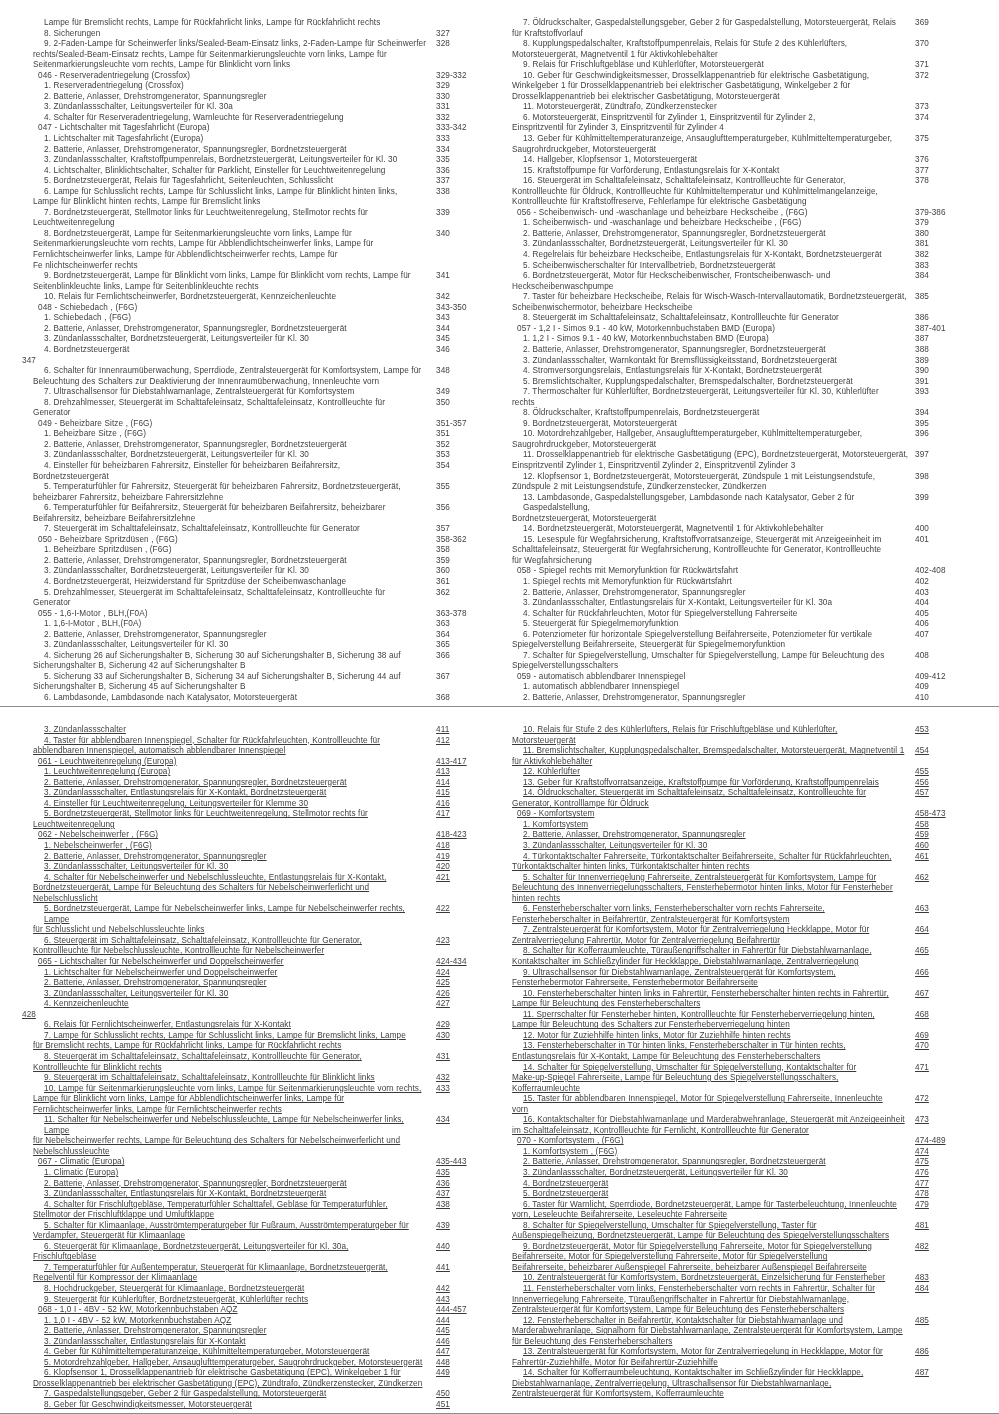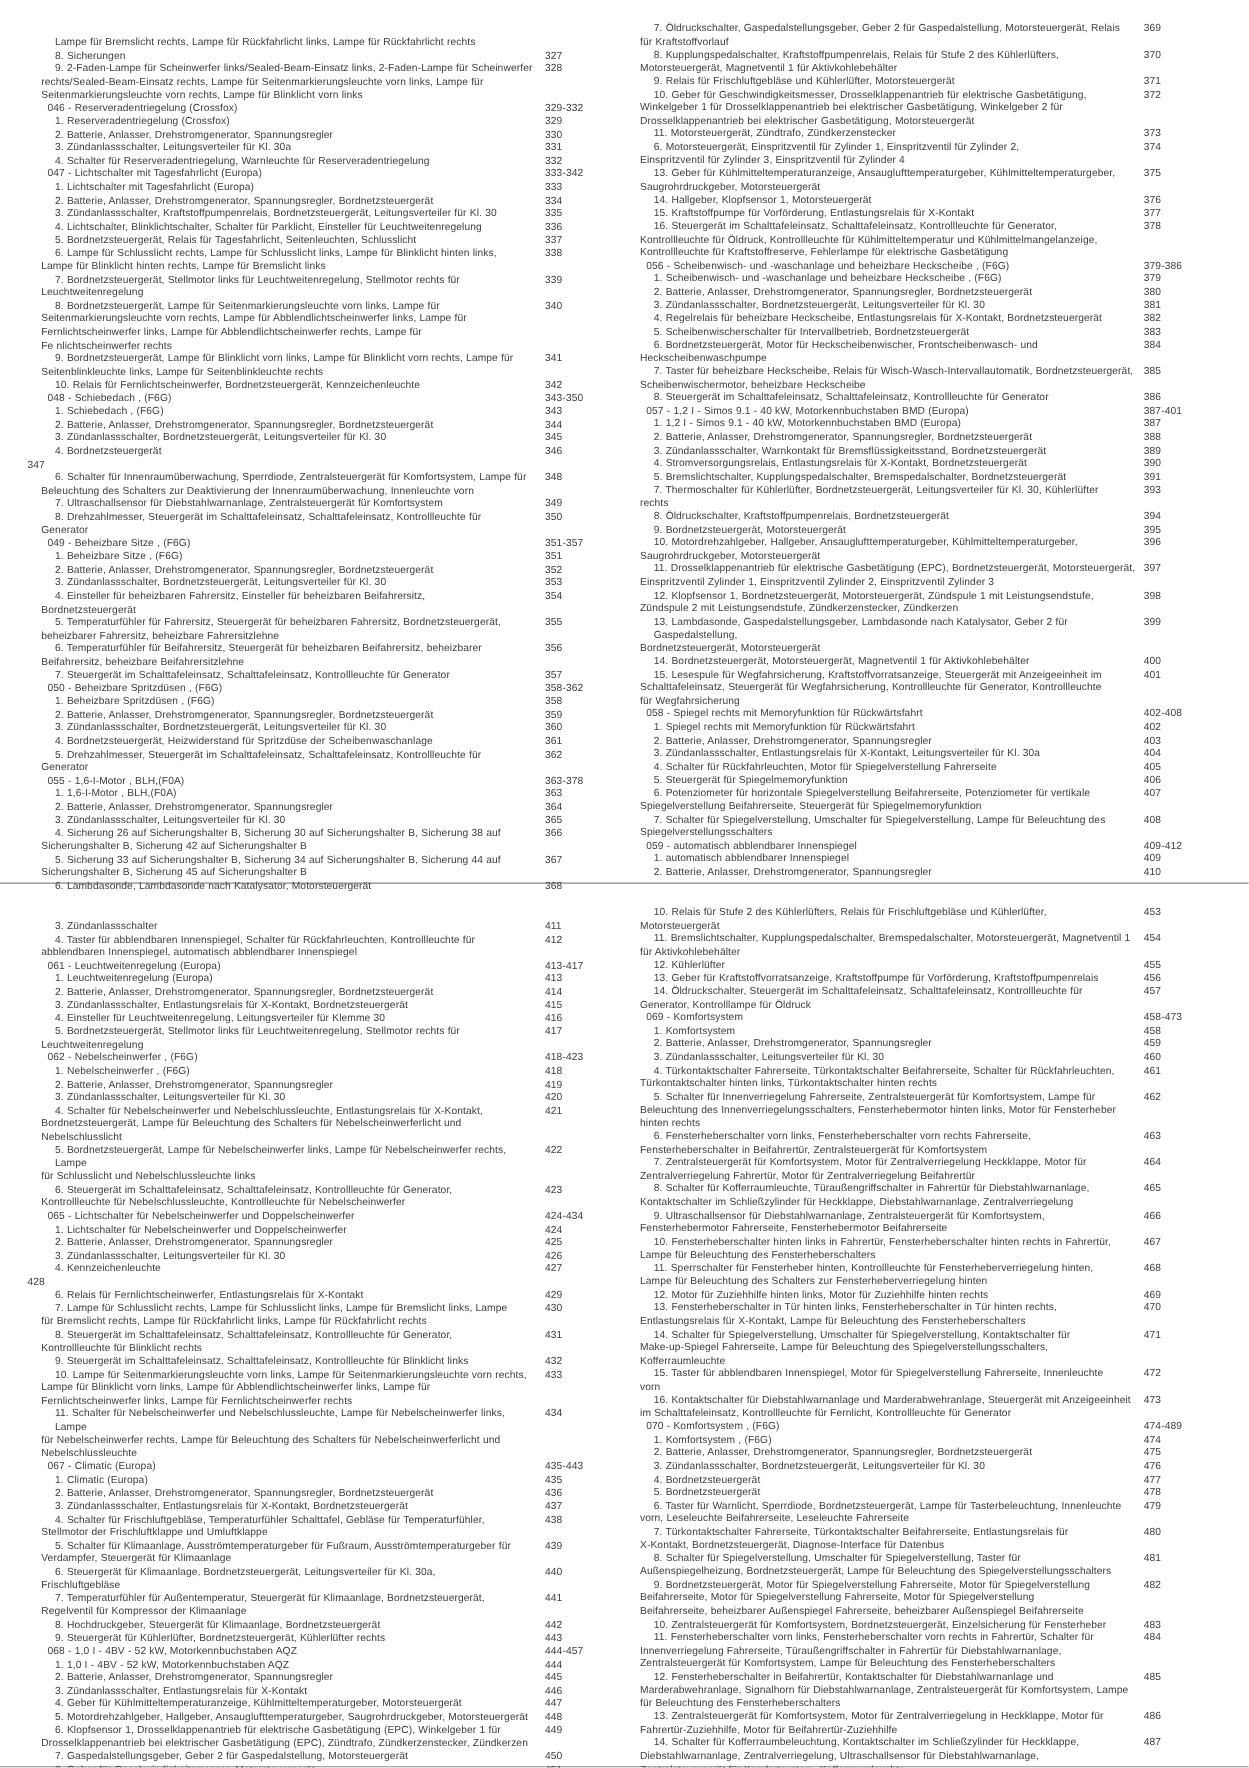--- a/index.html
+++ b/index.html
@@ -15,33 +15,33 @@
     position:relative;
     background:#ffffff;
     box-sizing:border-box;
   }
   .page{
     position:relative;
     box-sizing:border-box;
     border-bottom:1px solid #8c8c8c;
   }
   .page.first{height:707px;}
-  .page.second{height:707px;}
+  .page.second{height:707px;text-decoration:underline;}
   .page-inner{
     display:flex;
     flex-direction:row;
     padding:18px 22px 0 22px;
     box-sizing:border-box;
     height:100%;
   }
   .col{
     width:460px;
     box-sizing:border-box;
   }
-  .col.left{margin-right:15px;margin-top:11px;}
+  .col.left{margin-right:15px;}
   .col.right{margin-left:4px;}
 
   .entry{
     display:flex;
     flex-direction:row;
     align-items:flex-start;
     font-size:8.2px;
     line-height:10.55px;
     letter-spacing:0.01em;
   }
@@ -1498,29 +1498,20 @@
               <span class="hang">
                 <span class="l1">6. Taster für Warnlicht, Sperrdiode, Bordnetzsteuergerät, Lampe für Tasterbeleuchtung, Innenleuchte</span>
                 <span class="l2">vorn, Leseleuchte Beifahrerseite, Leseleuchte Fahrerseite</span>
               </span>
             </div>
             <div class="pg">479</div>
           </div>
           <div class="entry lvl1">
             <div class="txt">
               <span class="hang">
-                <span class="l1">7. Türkontaktschalter Fahrerseite, Türkontaktschalter Beifahrerseite, Entlastungsrelais für</span>
-                <span class="l2">X-Kontakt, Bordnetzsteuergerät, Diagnose-Interface für Datenbus</span>
-              </span>
-            </div>
-            <div class="pg">480</div>
-          </div>
-          <div class="entry lvl1">
-            <div class="txt">
-              <span class="hang">
                 <span class="l1">8. Schalter für Spiegelverstellung, Umschalter für Spiegelverstellung, Taster für</span>
                 <span class="l2">Außenspiegelheizung, Bordnetzsteuergerät, Lampe für Beleuchtung des Spiegelverstellungsschalters</span>
               </span>
             </div>
             <div class="pg">481</div>
           </div>
           <div class="entry lvl1">
             <div class="txt">
               <span class="hang">
                 <span class="l1">9. Bordnetzsteuergerät, Motor für Spiegelverstellung Fahrerseite, Motor für Spiegelverstellung</span>

